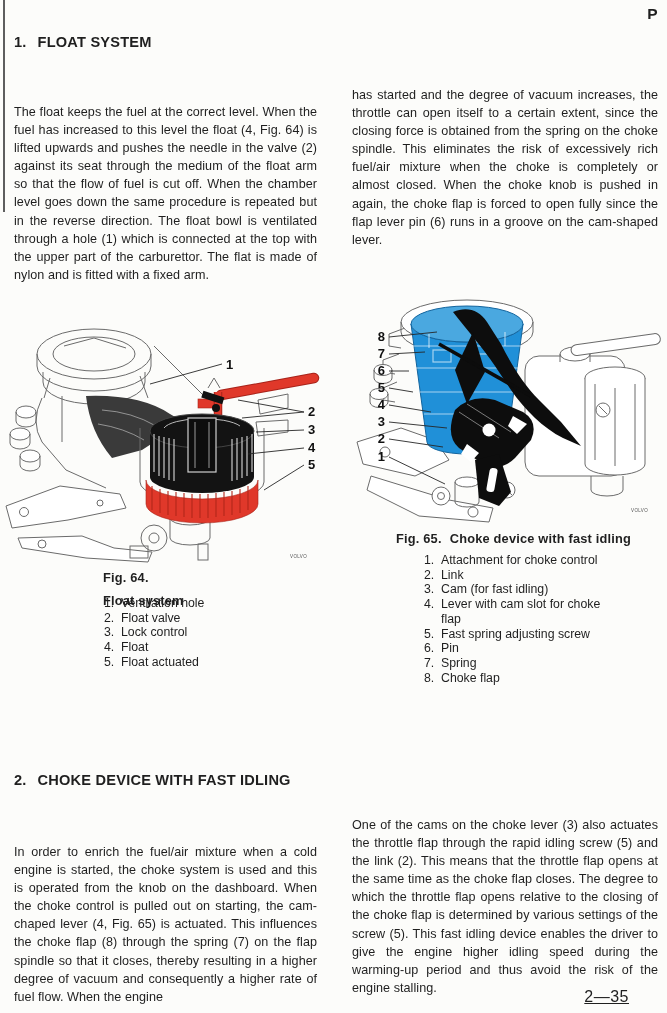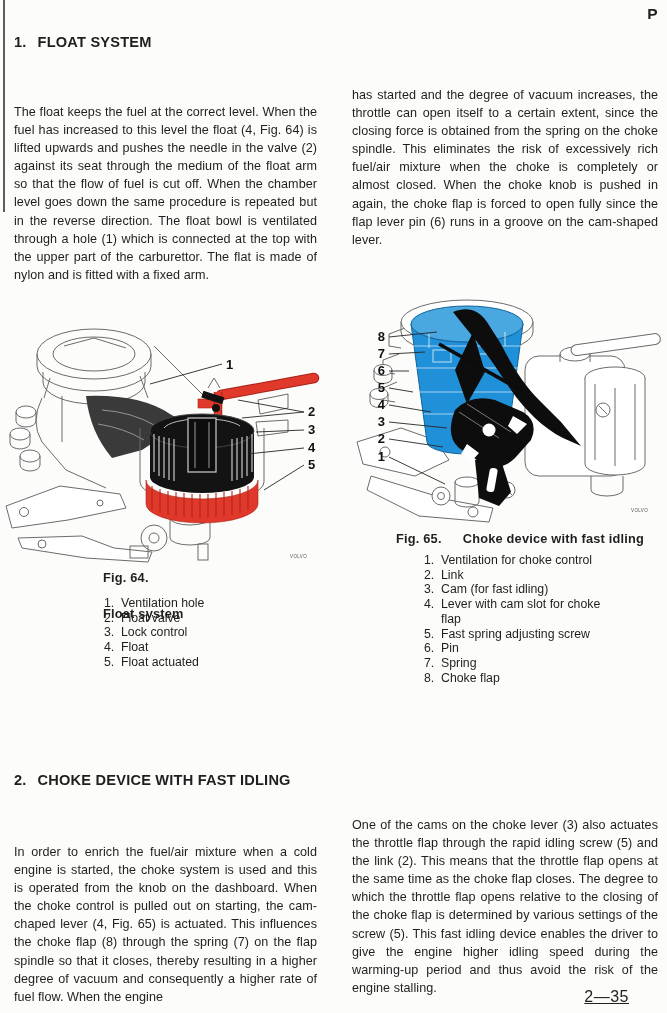--- a/index.html
+++ b/index.html
@@ -14,21 +14,21 @@
   .col{position:absolute;}
   .col-left{left:14px;width:303px;}
   .col-right{left:352px;width:306px;}
   .sec-heading{display:flex;gap:11px;font-weight:bold;font-size:14.6px;letter-spacing:.2px;white-space:nowrap;}
   .para{
     text-align:justify;font-size:12.6px;line-height:18.1px;letter-spacing:.05px;
     color:var(--ink,#1f1f1f);
     margin-top:46px;
   }
   .pos{position:absolute;}
-  .fig-caption{display:flex;gap:21px;font-weight:bold;font-size:12.8px;letter-spacing:.2px;white-space:nowrap;}
+  .fig-caption{display:flex;gap:8px;font-weight:bold;font-size:12.8px;letter-spacing:.2px;white-space:nowrap;}
   ul.legend{list-style:none;margin:0;padding:0;font-size:12.3px;line-height:14.7px;}
   ul.legend li{position:relative;padding-left:17px;}
   ul.legend .ln{position:absolute;left:0;top:0;}
   .page-number{position:absolute;right:38px;bottom:7px;font-size:16px;letter-spacing:.5px;text-decoration:underline;}
   figure{margin:0;}
   
   .g{fill:none;stroke:#6b6b6b;stroke-width:1;}
   .gw{fill:#fff;stroke:#6b6b6b;stroke-width:1;}
   .dark{fill:#3a3a3a;stroke:none;}
   .blk{fill:#0d0d0d;stroke:none;}
@@ -226,21 +226,21 @@
       <text class="co" x="30" y="169" text-anchor="end">1</text>
       <text class="brand" x="276" y="220">VOLVO</text>
     </svg>
   </figure>
 
   <div class="pos fig-caption" style="left:396px;top:531px;">
     <span>Fig. 65.</span>
     <span>Choke device with fast idling</span>
   </div>
   <ul class="legend pos" style="left:424px;top:553px;width:186px;">
-    <li><span class="ln">1.</span><span>Ventilation for choke control</span></li>
+    <li><span class="ln">1.</span><span>Attachment for choke control</span></li>
     <li><span class="ln">2.</span><span>Link</span></li>
     <li><span class="ln">3.</span><span>Cam (for fast idling)</span></li>
     <li><span class="ln">4.</span><span>Lever with cam slot for choke flap</span></li>
     <li><span class="ln">5.</span><span>Fast spring adjusting screw</span></li>
     <li><span class="ln">6.</span><span>Pin</span></li>
     <li><span class="ln">7.</span><span>Spring</span></li>
     <li><span class="ln">8.</span><span>Choke flap</span></li>
   </ul>
 
   <div class="col col-left pos" style="top:772px;">

